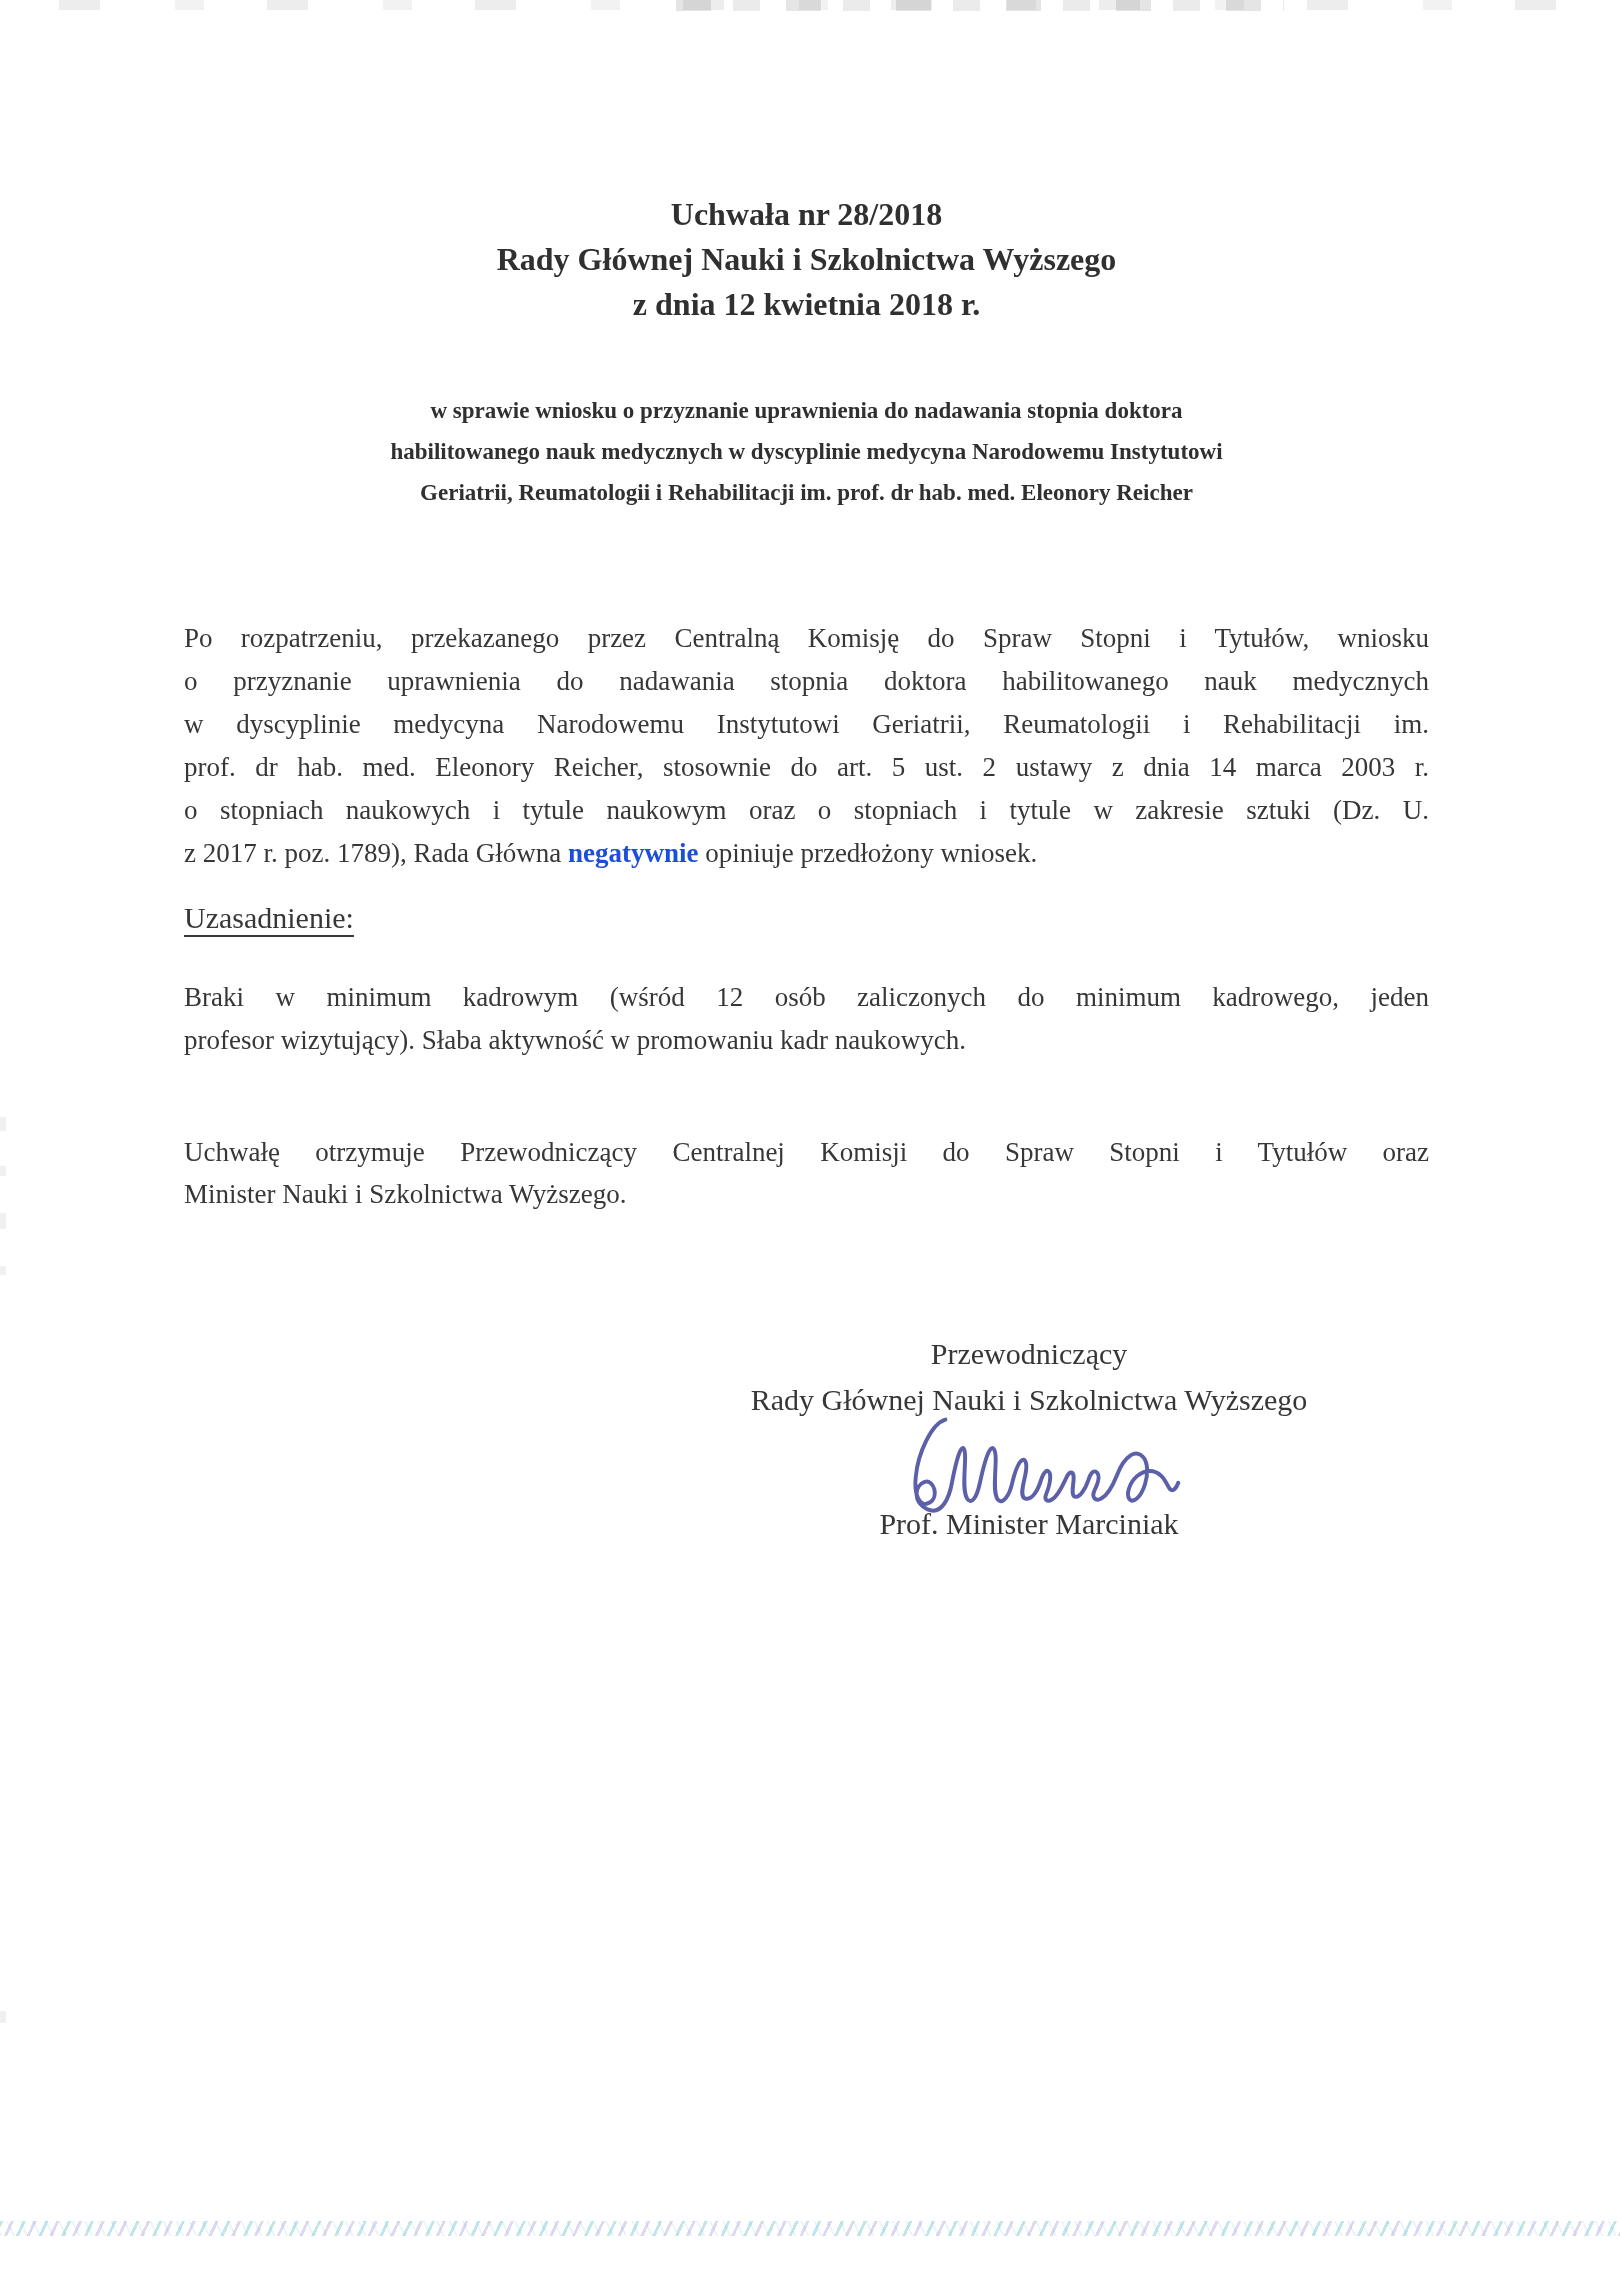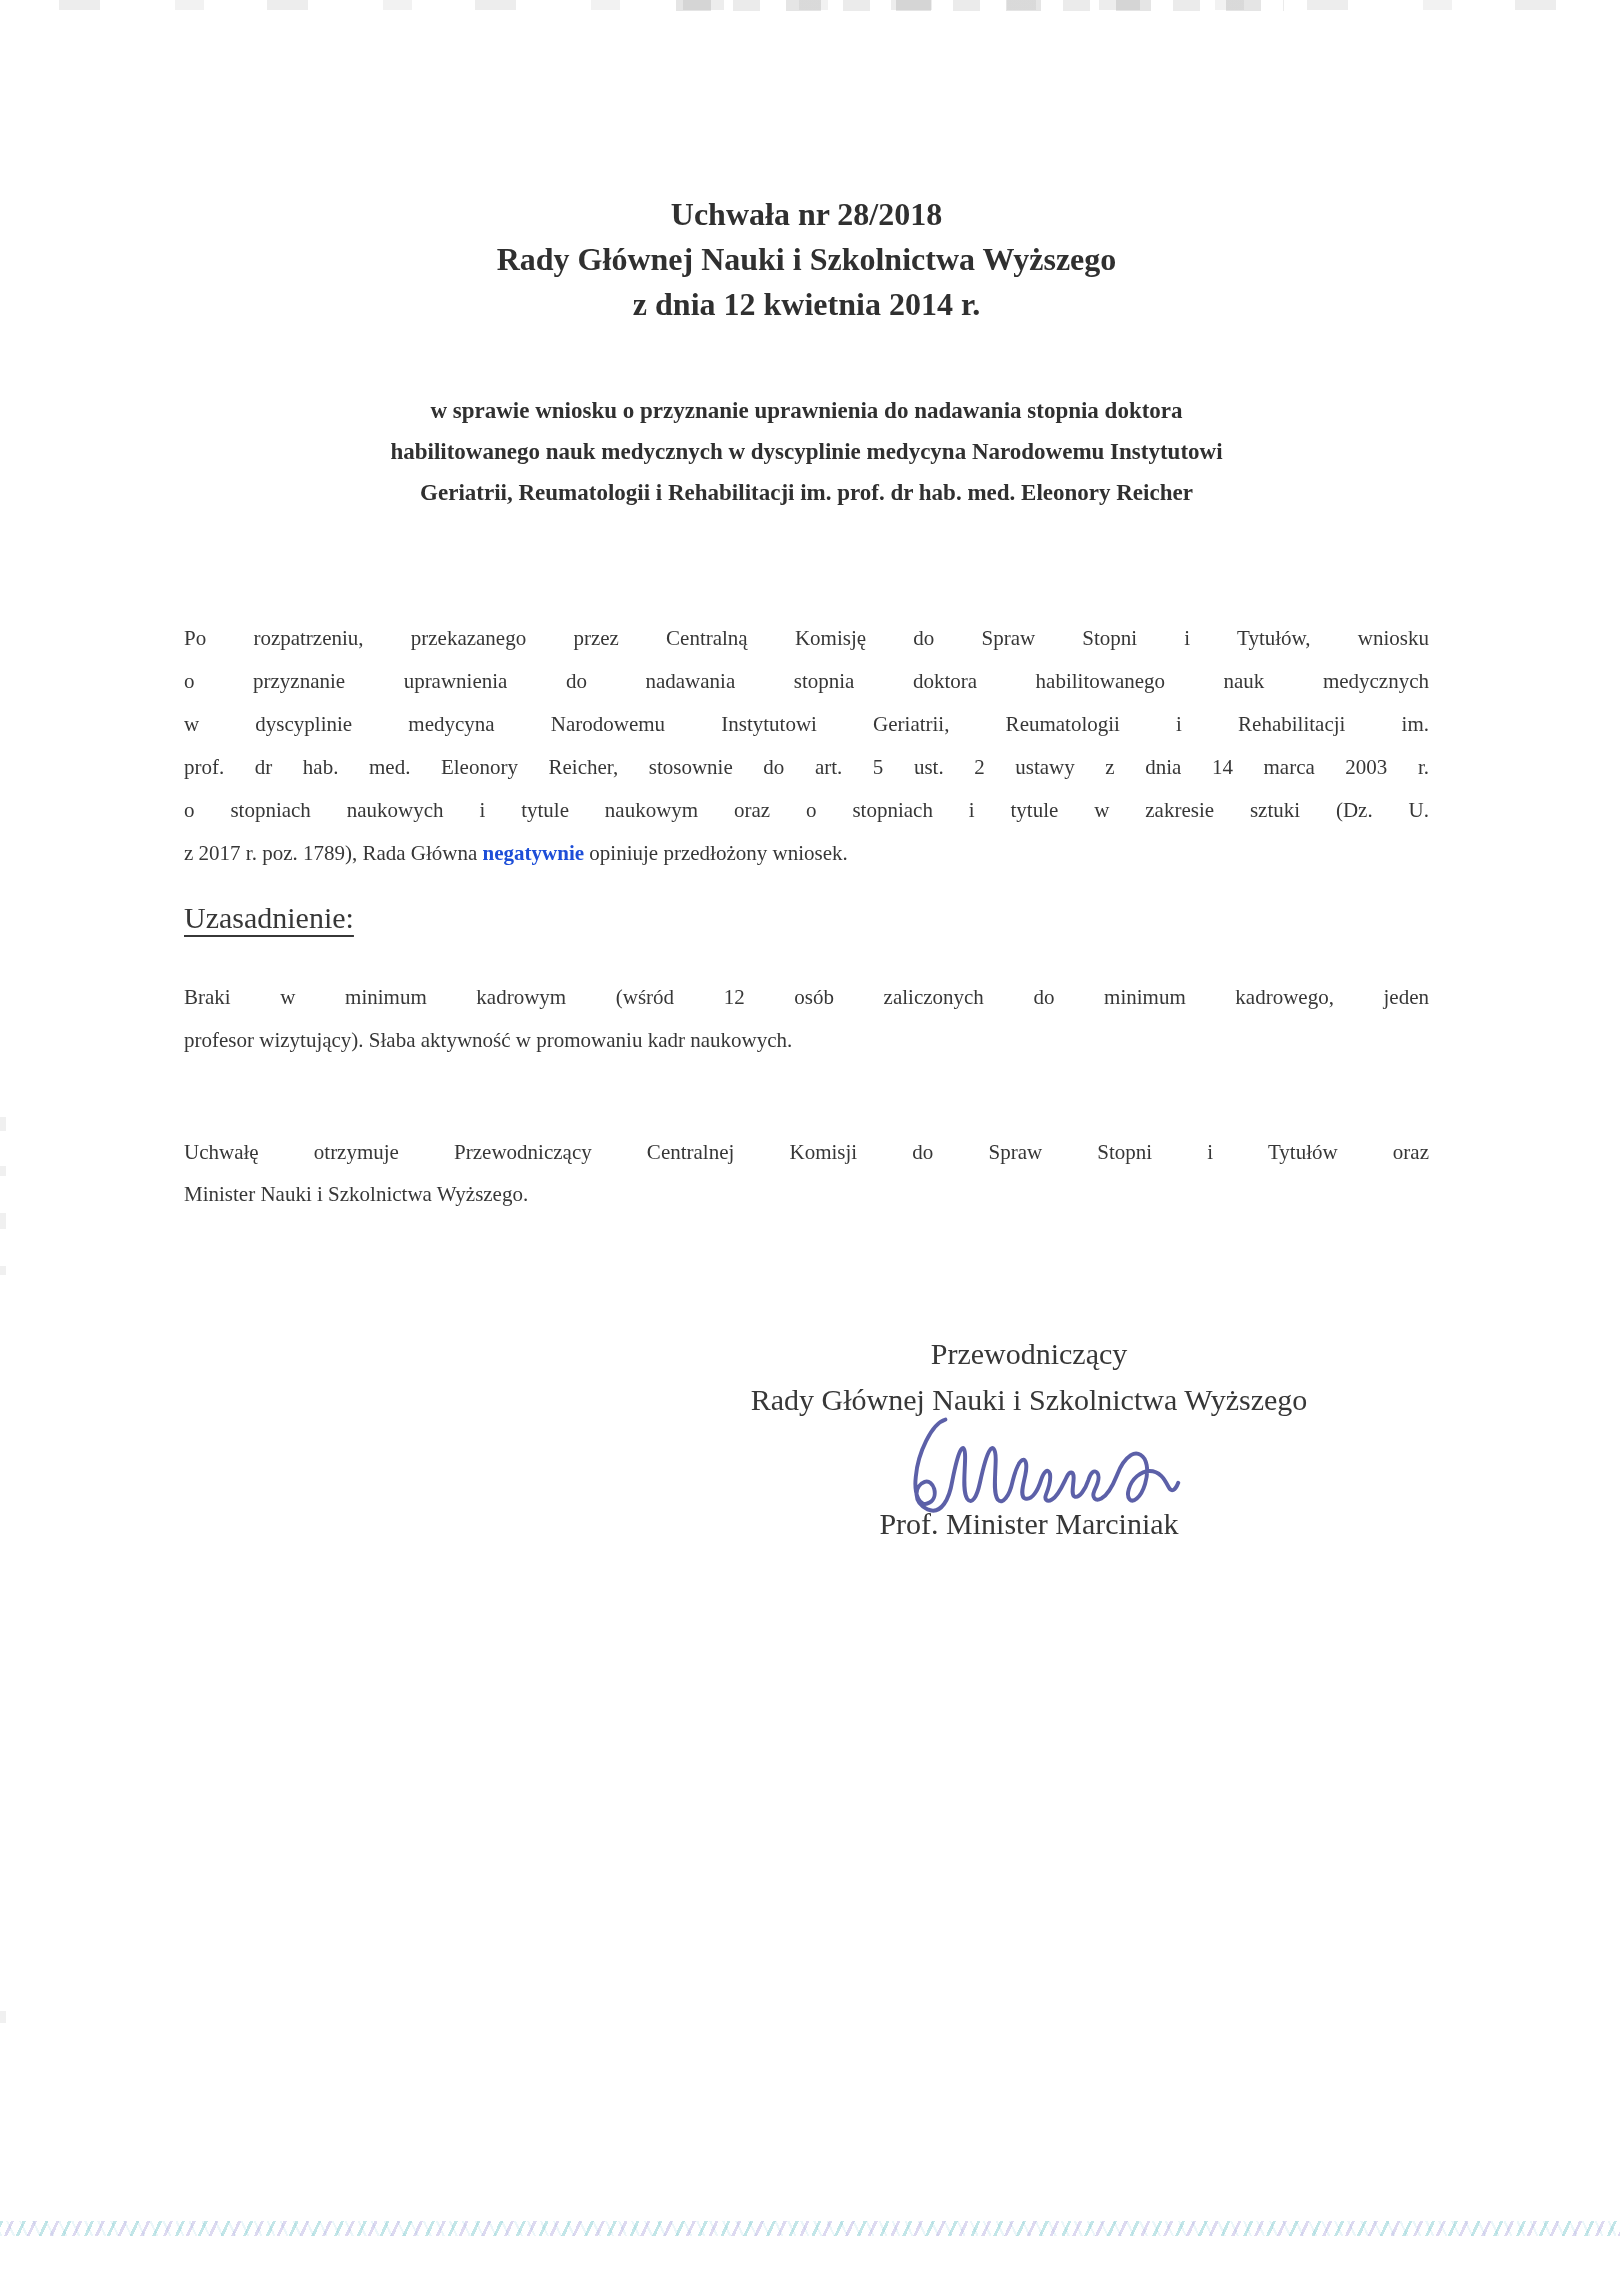--- a/index.html
+++ b/index.html
@@ -30,21 +30,21 @@
         rgba(160,150,215,0.36) 9.8px 12.7px, rgba(255,255,255,0) 12.7px 20.6px),
       repeating-linear-gradient(65deg,
         rgba(190,225,235,0.30) 0 2px, rgba(255,255,255,0) 2px 11.8px);
   }
   .tick { position:absolute; left:0; width:5.9px; background:rgba(0,0,0,0.06); }
 
   
   .block { position:absolute; left:184px; width:1245px; }
   .title-block  { top:192px; text-align:center; font-weight:700; font-size:32px; line-height:45px; color:#303030; }
   .subject-block{ top:390px; text-align:center; font-weight:700; font-size:23px; line-height:41px; color:#303030; }
-  .para { font-size:21px; }
+  .para { font-size:27px; }
   .p1 { top:617px;  line-height:43px; }
   .p2 { top:976px;  line-height:43px; }
   .p3 { top:1087px; line-height:42px;margin-top:44px; }
   .jline  { text-align:justify; text-align-last:justify; }
   .endline{ text-align:left; }
   .heading {
     top:901px; width:auto; font-size:30px;
     text-decoration:underline; text-decoration-thickness:2px; text-underline-offset:6.9px;
   }
   b, strong { font-weight:700; color:#1d4ed8; }
@@ -65,21 +65,21 @@
   <div class="scan-top-mid"></div>
   <div class="tick" style="top:1117px;height:13.7px;"></div>
   <div class="tick" style="top:1166px;height:9.8px;"></div>
   <div class="tick" style="top:1213px;height:15.7px;"></div>
   <div class="tick" style="top:1266px;height:8.8px;"></div>
   <div class="tick" style="top:2011px;height:11.8px;"></div>
 
   <div class="block title-block">
     <div>Uchwała nr 28/2018</div>
     <div>Rady Głównej Nauki i Szkolnictwa Wyższego</div>
-    <div>z dnia 12 kwietnia 2014 r.</div>
+    <div>z dnia 12 kwietnia 2018 r.</div>
   </div>
 
   <div class="block subject-block">
     <div>w sprawie wniosku o przyznanie uprawnienia do nadawania stopnia doktora</div>
     <div>habilitowanego nauk medycznych w dyscyplinie medycyna Narodowemu Instytutowi</div>
     <div>Geriatrii, Reumatologii i Rehabilitacji im. prof. dr hab. med. Eleonory Reicher</div>
   </div>
 
   <div class="block para p1">
     <div class="jline">Po rozpatrzeniu, przekazanego przez Centralną Komisję do Spraw Stopni i Tytułów, wniosku</div>

